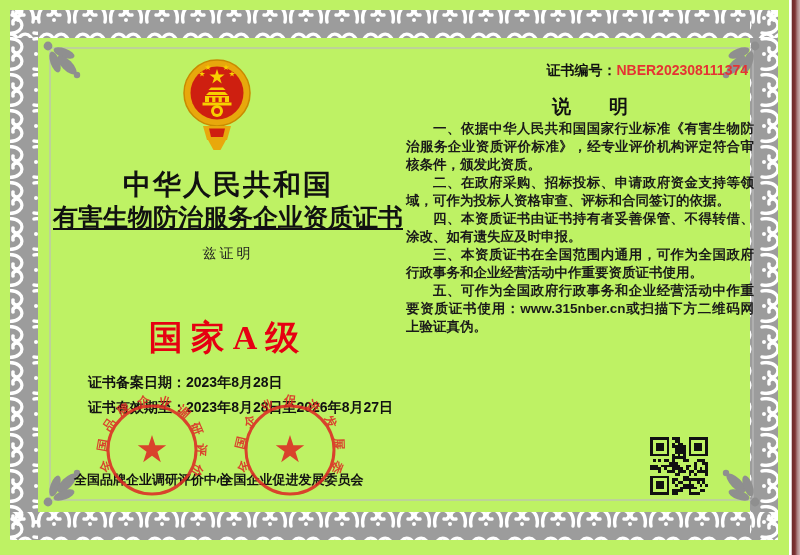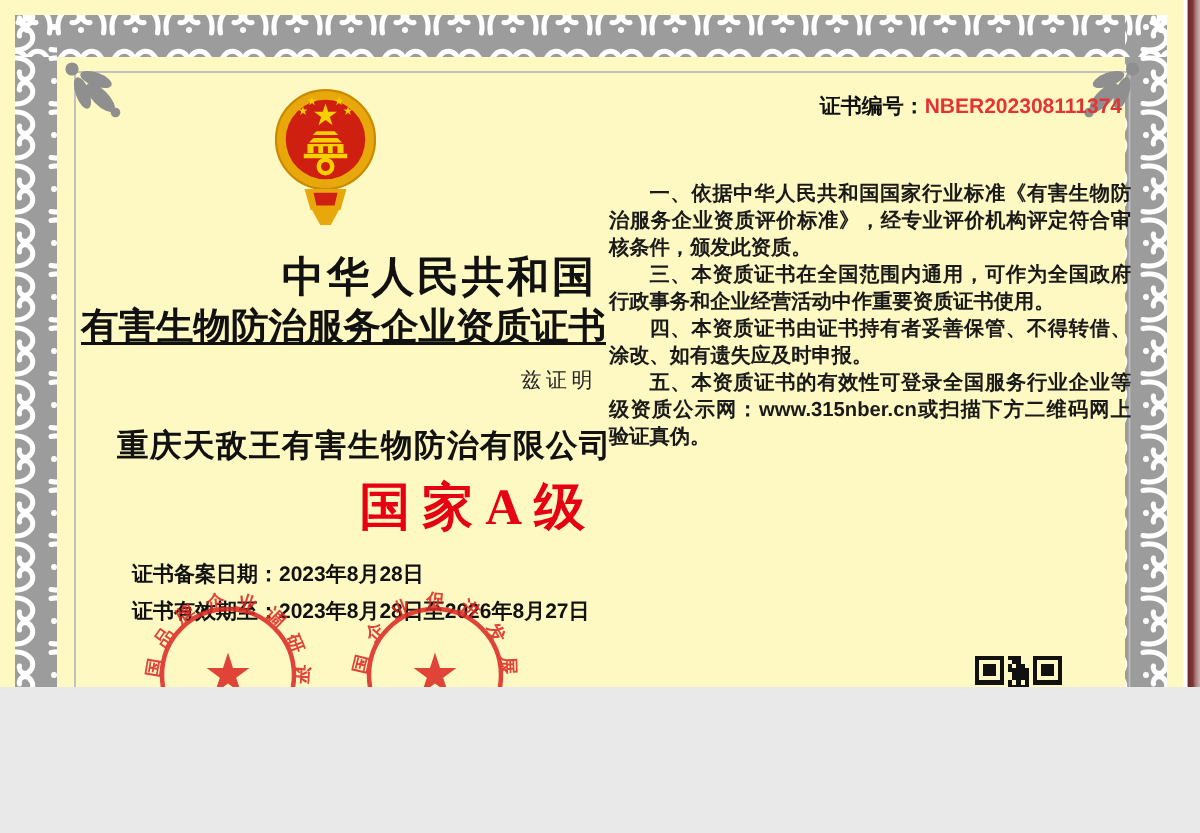--- a/index.html
+++ b/index.html
@@ -1,21 +1,21 @@
 <!DOCTYPE html>
 <html><head>
 <meta charset="utf-8">
 <style>
   html,body{margin:0;padding:0;background:#e9e9e9;font-family:"Liberation Sans",sans-serif;}
-  #page{position:relative;width:800px;height:458px;background:#fef9c3;overflow:hidden;margin:0 auto;}
+  #page{position:relative;width:800px;height:555px;background:#bef264;overflow:hidden;margin:0 auto;}
   .abs{position:absolute;}
   
   #book-edge{right:0;top:0;width:11px;height:555px;
     background:linear-gradient(to right,#ffffff 0%,#ffffff 20%,#6f2b2b 30%,#7d3434 55%,#a97f7f 75%,#cdb2b2 100%);}
-  .center{text-align:right;}
+  .center{text-align:center;}
   #title1{left:58px;top:166px;width:340px;font-size:28px;font-weight:bold;color:#111;letter-spacing:2px;}
   #title2{left:52px;top:201px;width:352px;font-size:25px;font-weight:bold;color:#111;text-decoration:underline;}
   #subtitle{left:58px;top:245px;width:340px;font-size:14px;font-weight:normal;color:#222;letter-spacing:3px;}
   #company{left:48px;top:283px;width:360px;font-size:21px;font-weight:bold;color:#111;letter-spacing:1px;}
   #grade{left:58px;top:315px;width:340px;font-size:34px;font-weight:bold;letter-spacing:8px;
          font-family:"Liberation Serif",serif;}
   #dates{left:88px;top:370px;width:320px;font-size:14px;font-weight:bold;color:#111;line-height:25px;}
   
   #cert-no-line{left:450px;top:62px;width:298px;text-align:right;font-size:14px;font-weight:bold;color:#111;}
   
@@ -111,33 +111,34 @@
     <path d="M25,85 L43,85 L37.5,95 L30.5,95 Z" fill="#E8A80C"></path>
   </svg>
 
   <div class="abs" id="cert-no-line">
     <span>证书编号：</span><span style="color:#e53333">NBER202308111374</span>
   </div>
 
   <div class="abs center" id="title1">中华人民共和国</div>
   <div class="abs center" id="title2">有害生物防治服务企业资质证书</div>
   <div class="abs center" id="subtitle">兹证明</div>
-  <div class="abs center" id="company">重庆天敌王有害生物防治有限公司</div>
   <div class="abs center" id="grade" style="color:#e60012">国家A级</div>
 
   <div class="abs" id="dates">
     <div><span>证书备案日期：</span><span>2023年8月28日</span></div>
     <div><span>证书有效期至：</span><span>2023年8月28日至2026年8月27日</span></div>
   </div>
 
+  <div class="abs" id="notes-title">说　　明</div>
   <div class="abs" id="notes">
     <p>一、依据中华人民共和国国家行业标准《有害生物防治服务企业资质评价标准》，经专业评价机构评定符合审核条件，颁发此资质。</p>
+    <p>二、在政府采购、招标投标、申请政府资金支持等领域，可作为投标人资格审查、评标和合同签订的依据。</p>
+    <p>四、本资质证书由证书持有者妥善保管、不得转借、涂改、如有遗失应及时申报。</p>
     <p>三、本资质证书在全国范围内通用，可作为全国政府行政事务和企业经营活动中作重要资质证书使用。</p>
-    <p>四、本资质证书由证书持有者妥善保管、不得转借、涂改、如有遗失应及时申报。</p>
-    <p>五、本资质证书的有效性可登录全国服务行业企业等级资质公示网：www.315nber.cn或扫描下方二维码网上验证真伪。</p>
+    <p>五、可作为全国政府行政事务和企业经营活动中作重要资质证书使用：www.315nber.cn或扫描下方二维码网上验证真伪。</p>
   </div>
 
   <div class="abs caption" id="caption-left">全国品牌企业调研评价中心</div>
   <div class="abs caption" id="caption-right">全国企业促进发展委员会</div>
 
   <svg class="abs seal" id="seal-left" width="120" height="120" viewBox="-60 -60 120 120">
     <defs>
         <path id="arcL" d="M -38.9 22.5 A 45 45 0 1 1 38.9 22.5" fill="none"></path>
       </defs>
     <circle cx="0" cy="0" r="44" fill="none" stroke="#dd2b25" stroke-width="3"></circle>

